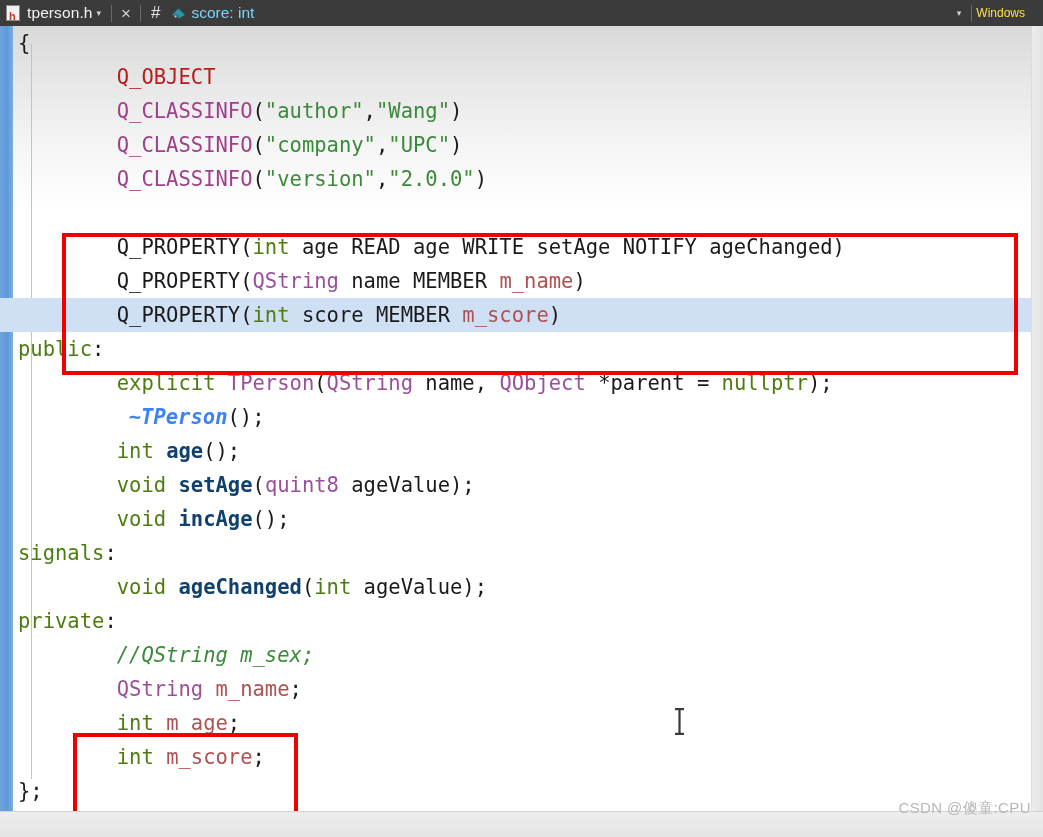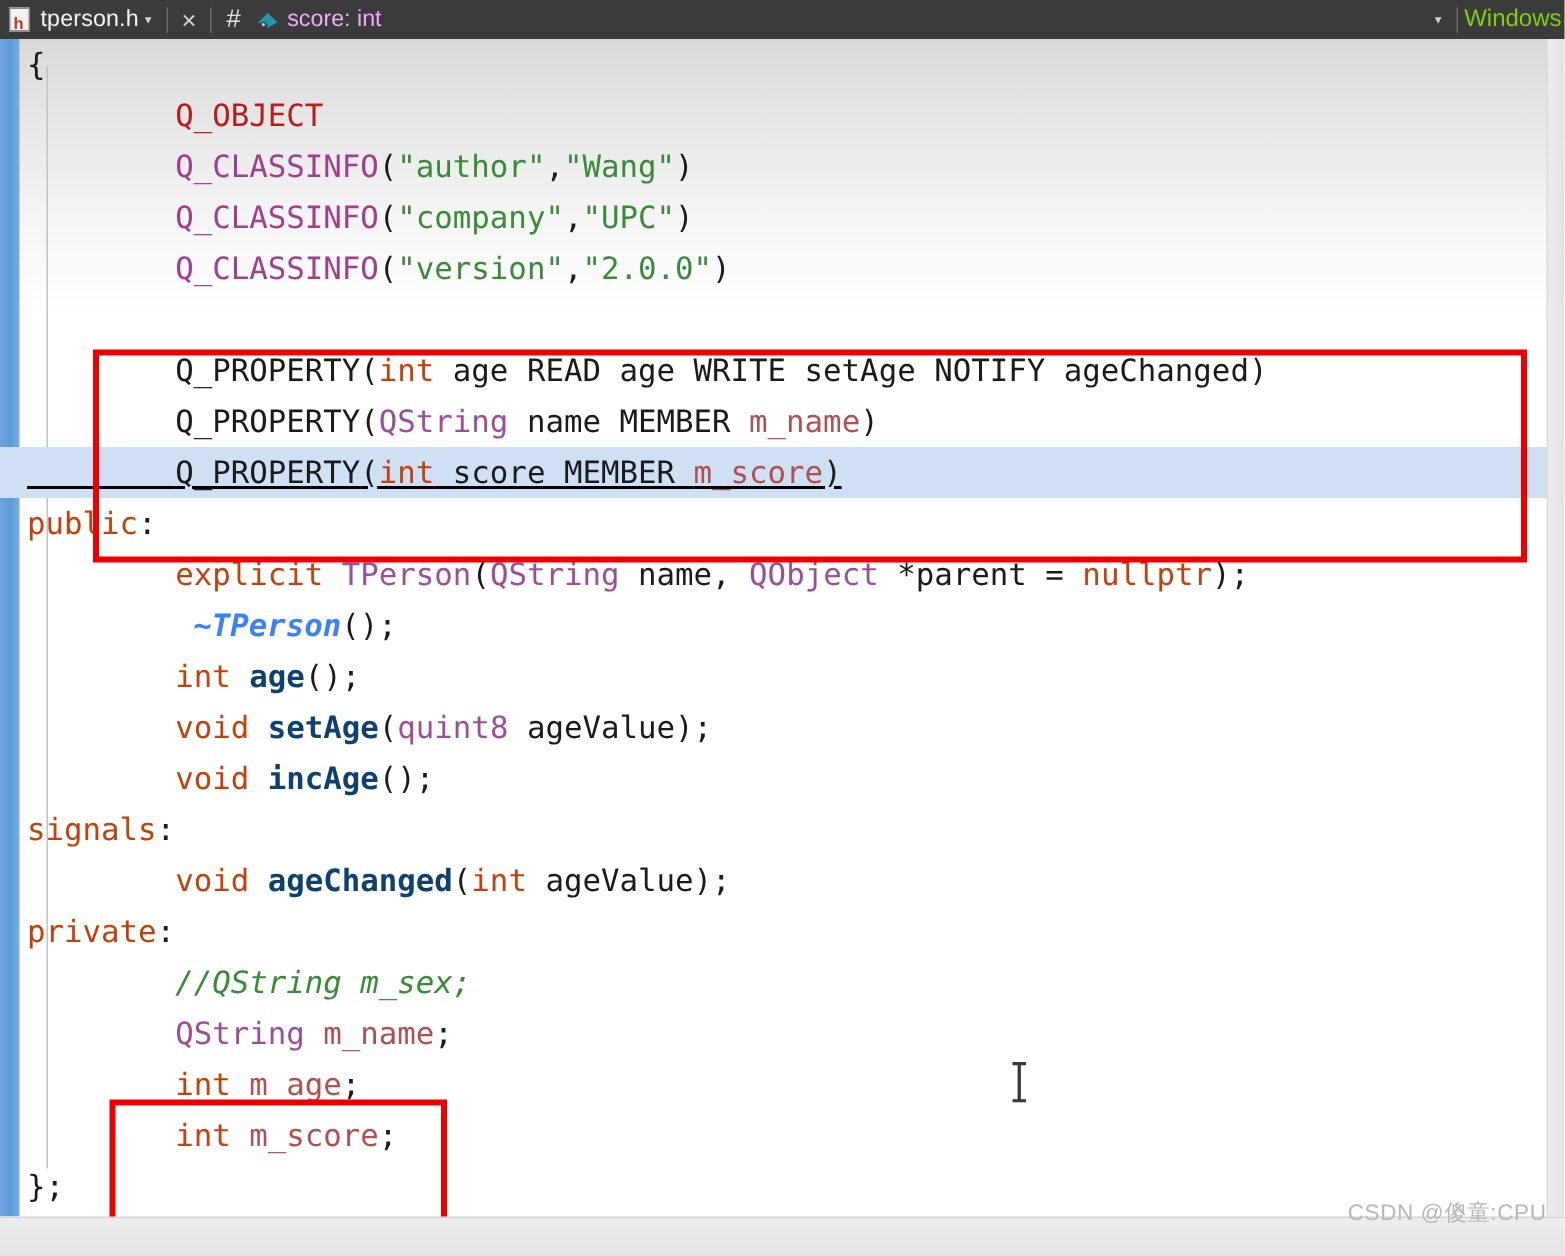--- a/index.html
+++ b/index.html
@@ -78,27 +78,27 @@
   }
   .member-icon {
     width: 15px; height: 13px;
     margin-left: 5px; margin-right: 5px;
     flex: none;
     position: relative;
   }
   .member-icon svg { display: block; }
   .symbol-label {
     font-size: 15.5px;
-    color: #f0abfc;
+    color: #7dd3fc;
   }
   .spacer { flex: 1 1 auto; }
   .right-label {
-    font-size: 16px;
-    color: #84cc16;
-    padding-right: 2px;
+    font-size: 12px;
+    color: #fde047;
+    padding-right: 18px;
   }
 
   
   #editor {
     position: absolute;
     left: 0; top: 26px;
     width: 1043px; height: 785px;
     background: #ffffff;
     overflow: hidden;
   }
@@ -147,26 +147,25 @@
     white-space: pre;
   }
   .line {
     height: 34px;
     padding-left: 18px;
     position: relative;
     box-sizing: border-box;
   }
   .line.hl {
     background: #cfe0f4;
-    text-decoration: underline;
   }
   .line .txt { position: relative; z-index: 2; }
 
   
-  .kw       { color: #c2410c; }
+  .kw       { color: #4d7c0f; }
   .type     { color: #9b4f9b; text-align: right; }      
   .macro    { color: #a03f8c; }      
   .qobj     { color: #b91c1c; }      
   .str      { color: #3a8a3a; }      
   .cmt      { color: #3a8a3a; font-style: italic; }      
   .fn       { color: #10406e; font-weight: bold; }
   .dtor     { color: #3b82f6; font-weight: bold; font-style: italic; margin-left: 12px; }
   .mem      { color: #b05050; }      
   .plain    { color: #1a1a1a; }
 

